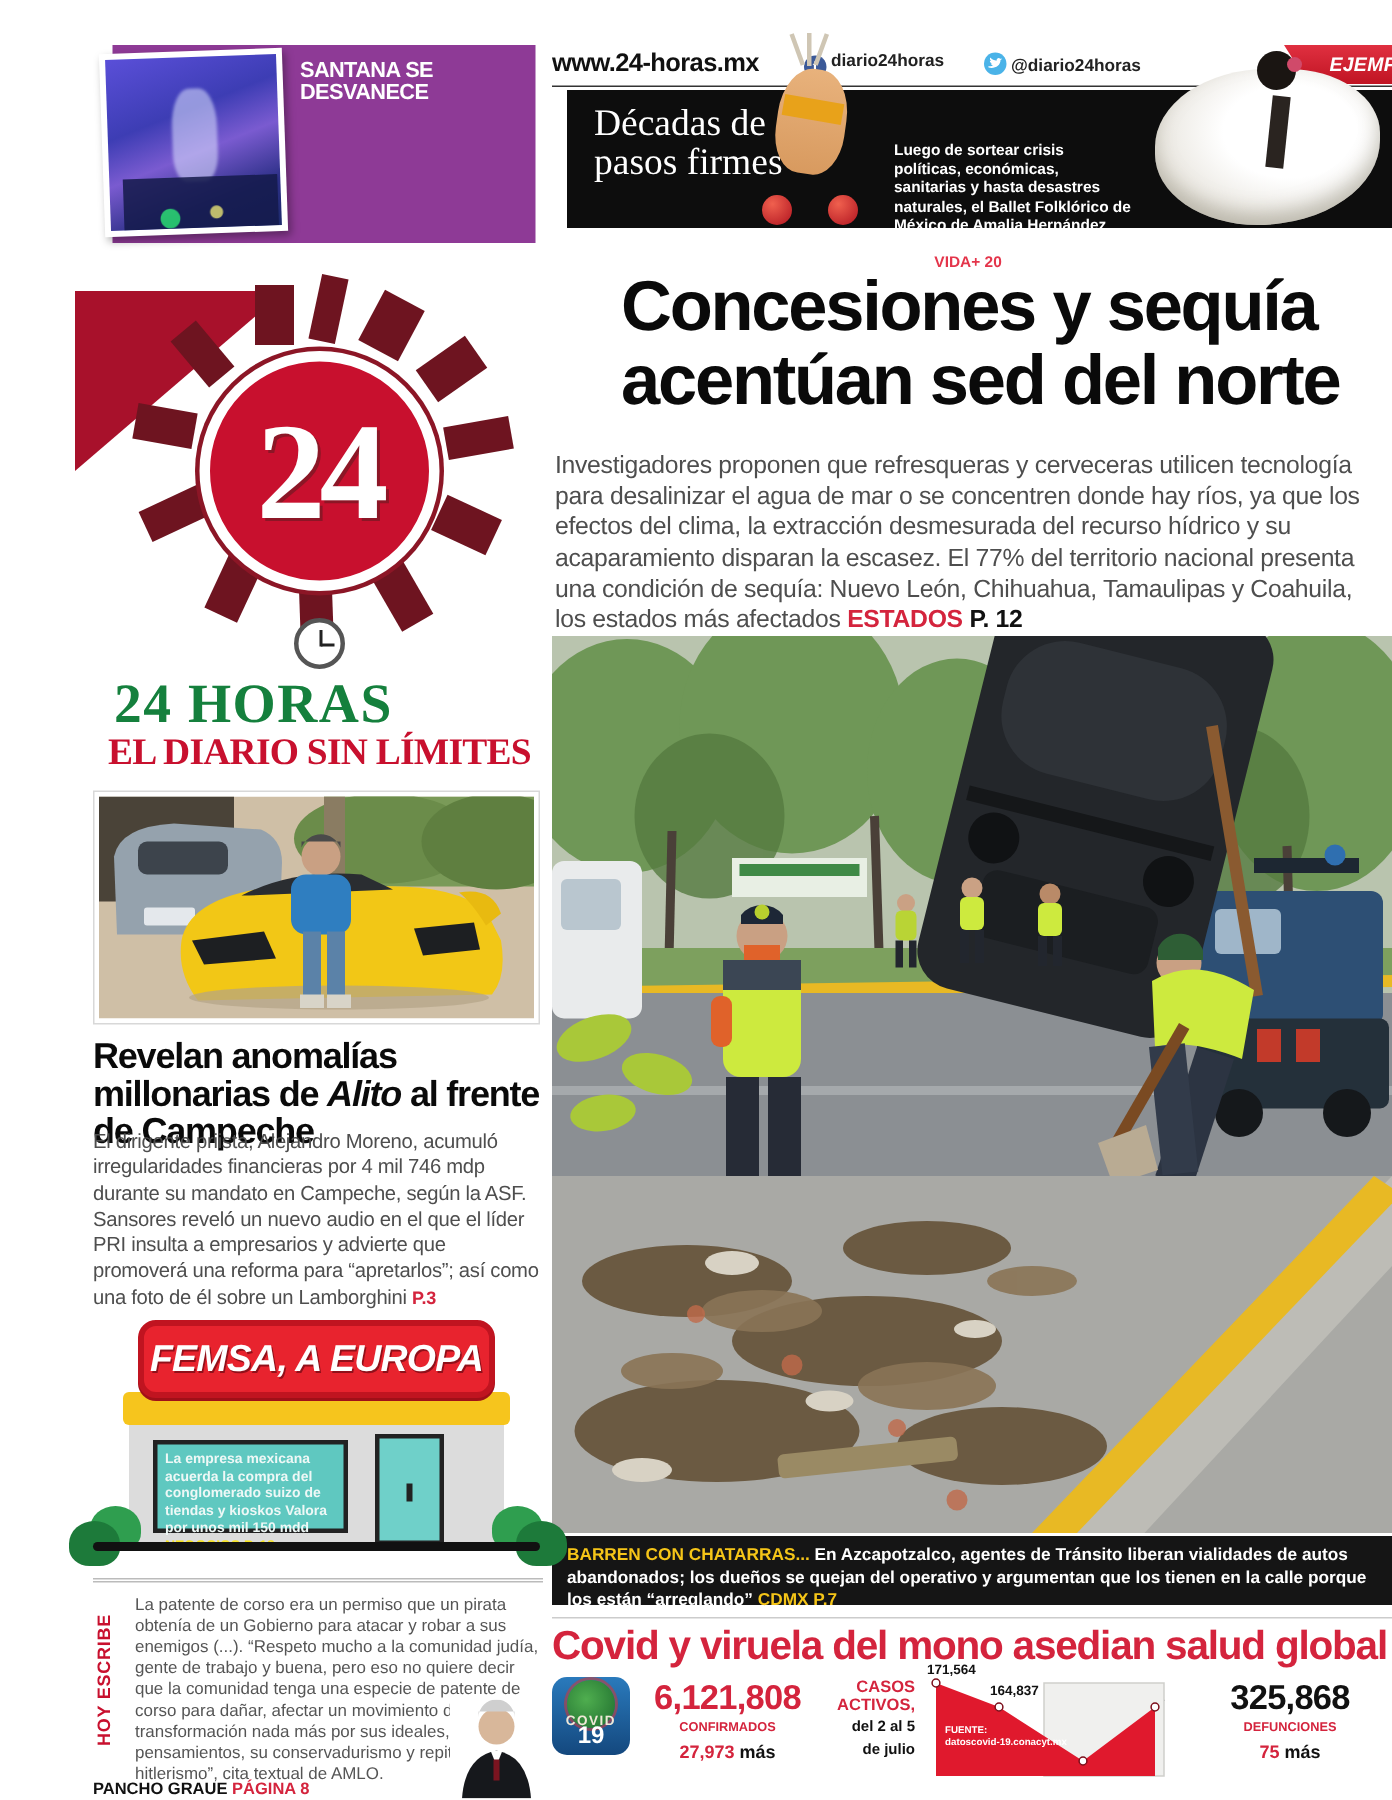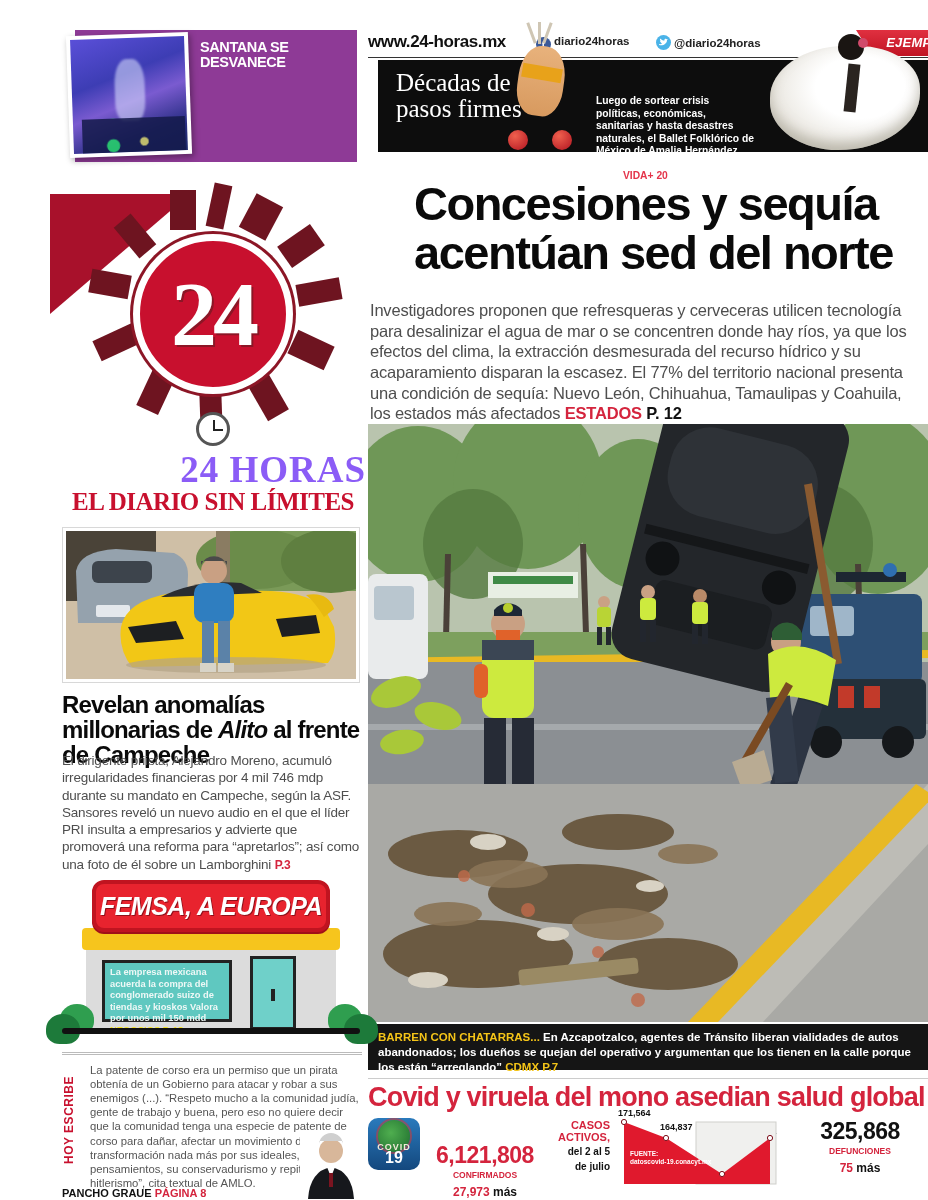--- a/index.html
+++ b/index.html
@@ -57,21 +57,21 @@
   .mast-band { position:absolute; left:-10px; top:-6px; width:140px; height:120px; background:#a8112b; clip-path:polygon(0 0,100% 0,0 100%); }
   .skyline { position:absolute; left:43px; top:4px; width:220px; height:220px; border-radius:50%; background:
       radial-gradient(circle, transparent 0 58px, #6e1420 58px 74px, transparent 74px);
   }
   .bldg { position:absolute; background:#6e1420; }
   .logo-circle { position:absolute; left:73px; top:34px; width:160px; height:160px; border-radius:50%; background:#c8102e; border:7px solid #fff; box-shadow:0 0 0 3px #8c1626; display:flex; align-items:center; justify-content:center; }
   .logo-24 { color:#fff; font-family:"Liberation Serif",serif; font-weight:bold; font-size:92px; letter-spacing:-4px; text-shadow:2px 2px 0 #8c1626; }
   .clock { position:absolute; left:136px; top:212px; width:34px; height:34px; border-radius:50%; background:#fff; border:3px solid #555; }
   .clock:before { content:""; position:absolute; left:14px; top:5px; width:2px; height:11px; background:#222; }
   .clock:after { content:""; position:absolute; left:15px; top:14px; width:9px; height:2px; background:#222; }
-  .mast-title { position:absolute; left:0; top:248px; width:306px; text-align:right; color:#8b5cf6; font-family:"Liberation Serif",serif; font-weight:bold; font-size:37px; letter-spacing:1px; }
+  .mast-title { position:absolute; left:16px; top:248px; width:306px; text-align:left; color:#15803d; font-family:"Liberation Serif",serif; font-weight:bold; font-size:37px; letter-spacing:1px; }
   .mast-slogan { position:absolute; left:0; top:288px; width:306px; text-align:center; color:#c8102e; font-family:"Liberation Serif",serif; font-weight:bold; font-size:25px; letter-spacing:-.5px; }
 
   
   .kicker { position:absolute; left:380px; top:162px; width:548px; font-size:15px; font-weight:bold; color:#e23a52; letter-spacing:-.2px; }
   .kicker .it { font-style:italic; }
   .headline { position:absolute; left:366px; top:180px; width:560px; font-size:47px; font-weight:800; color:#0a0a0a; letter-spacing:-1.5px; line-height:1.04;margin-left:48px; }
   .main-body { position:absolute; left:370px; top:300px; width:548px; font-size:16.5px; color:#4e4e4e; line-height:1.25; letter-spacing:-.2px; }
   .sec-red { color:#d4243d; font-weight:bold; }
   .pg-black { color:#111; font-weight:bold; }
 
@@ -83,21 +83,21 @@
   .div-line { position:absolute; left:368px; top:1078px; width:560px; border-top:1px solid #ccc; }
 
   
   .covid-hl { position:absolute; left:368px; top:1082px; width:560px; font-size:27px; font-weight:800; color:#d4243d; letter-spacing:-.8px; }
   .covid-pg { font-size:12px; letter-spacing:0; }
   .covid-badge { position:absolute; left:368px; top:1118px; width:52px; height:52px; border-radius:10px; background:linear-gradient(#2a7abc,#14487e); color:#fff; overflow:hidden; }
   .covid-virus { position:absolute; left:10px; top:2px; width:32px; height:32px; border-radius:50%; background:radial-gradient(circle at 40% 40%,#4fae4f,#1d6b2d); box-shadow:0 0 0 2px rgba(200,60,60,.6); }
   .covid-b1 { position:absolute; left:0; top:24px; width:52px; text-align:center; font-size:9px; font-weight:bold; letter-spacing:1px; color:#f0e9d8; }
   .covid-b2 { position:absolute; left:0; top:31px; width:52px; text-align:center; font-size:16px; font-weight:bold; }
   .stat-conf { position:absolute; left:430px; top:1118px; width:110px; text-align:center; }
-  .stat-num-red { font-size:23px; font-weight:800; color:#d4243d; letter-spacing:-.5px;margin-top:24px; }
+  .stat-num-red { font-size:23px; font-weight:800; color:#d4243d; letter-spacing:-.5px; }
   .stat-lab-red { font-size:8.5px; font-weight:bold; color:#d4243d; margin-top:1px; }
   .stat-delta { font-size:12px; font-weight:bold; color:#111; margin-top:5px; }
   .stat-delta .red { color:#d4243d; }
   .active-lab { position:absolute; left:520px; top:1120px; width:90px; text-align:right; }
   .al1 { font-size:11px; font-weight:800; color:#d4243d; line-height:1.05; }
   .al2 { font-size:10px; font-weight:bold; color:#111; margin-top:3px; line-height:1.2; }
   .chart-wrap { position:absolute; left:618px; top:1108px; width:160px; height:90px; }
   .chart-lab { position:absolute; font-size:9px; font-weight:bold; color:#111; white-space:nowrap; }
   .chart-src { position:absolute; left:12px; top:42px; font-size:6.5px; font-weight:bold; color:#fff; line-height:1.3; }
   .stat-death { position:absolute; left:795px; top:1118px; width:130px; text-align:center; }

